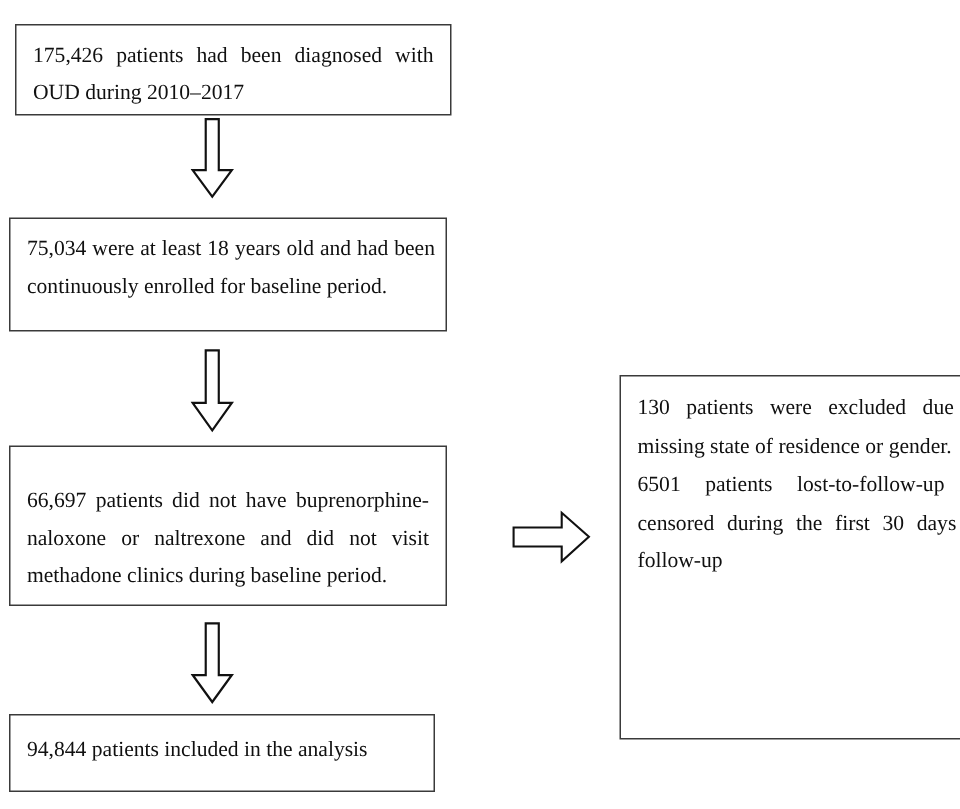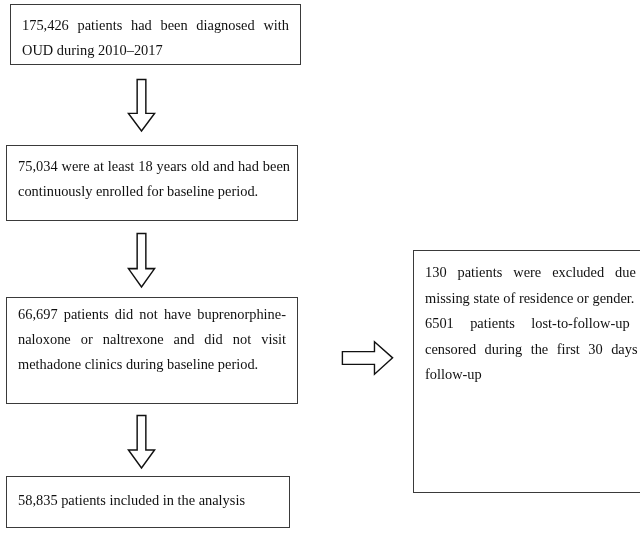--- a/index.html
+++ b/index.html
@@ -34,33 +34,33 @@
     text-justify: inter-word;
     -webkit-hyphens: none;
     hyphens: none;
   }
   .flow-box .box-text.no-justify {
     text-align: left;
   }
 
   
   #box-screened {
-    left: 10px;  top: 4px;
+    left: 10px;  top: 16px;
     width: 291px; height: 61px;
     padding: 8px 11px 0 11px;
   }
   #box-eligible {
     left: 6px;   top: 145px;
     width: 292px; height: 76px;
     padding: 8px 7px 0 11px;
   }
   #box-no-treatment {
     left: 6px;   top: 297px;
     width: 292px; height: 107px;
-    padding: 4px 11px 0 11px;
+    padding: 24px 11px 0 11px;
   }
   #box-analyzed {
     left: 6px;   top: 476px;
     width: 284px; height: 52px;
     padding: 11px 11px 0 11px;
   }
   #box-exclusions {
     left: 413px; top: 250px;
     width: 256px; height: 243px;
     padding: 9px 10px 0 11px;
@@ -118,21 +118,21 @@
     <span class="box-text">66,697 patients did not have buprenorphine-naloxone or naltrexone and did not visit methadone clinics during baseline period.</span>
   </div>
 
   <div class="arrow" id="arrow-3">
     <svg viewBox="0 0 100 190" preserveAspectRatio="none">
       <polygon points="35,5 65,5 65,120 95,120 50,180 5,120 35,120"></polygon>
     </svg>
   </div>
 
   <div class="flow-box" id="box-analyzed">
-    <span class="box-text no-justify">58,835 patients included in the analysis</span>
+    <span class="box-text no-justify">94,844 patients included in the analysis</span>
   </div>
 
   <div class="arrow" id="arrow-right">
     <svg viewBox="0 0 190 135" preserveAspectRatio="none">
       <polygon points="5,45 120,45 120,10 185,67 120,125 120,90 5,90"></polygon>
     </svg>
   </div>
 
   <div class="flow-box" id="box-exclusions">
     <span class="box-text">130 patients were excluded due to missing state of residence or gender.</span>

